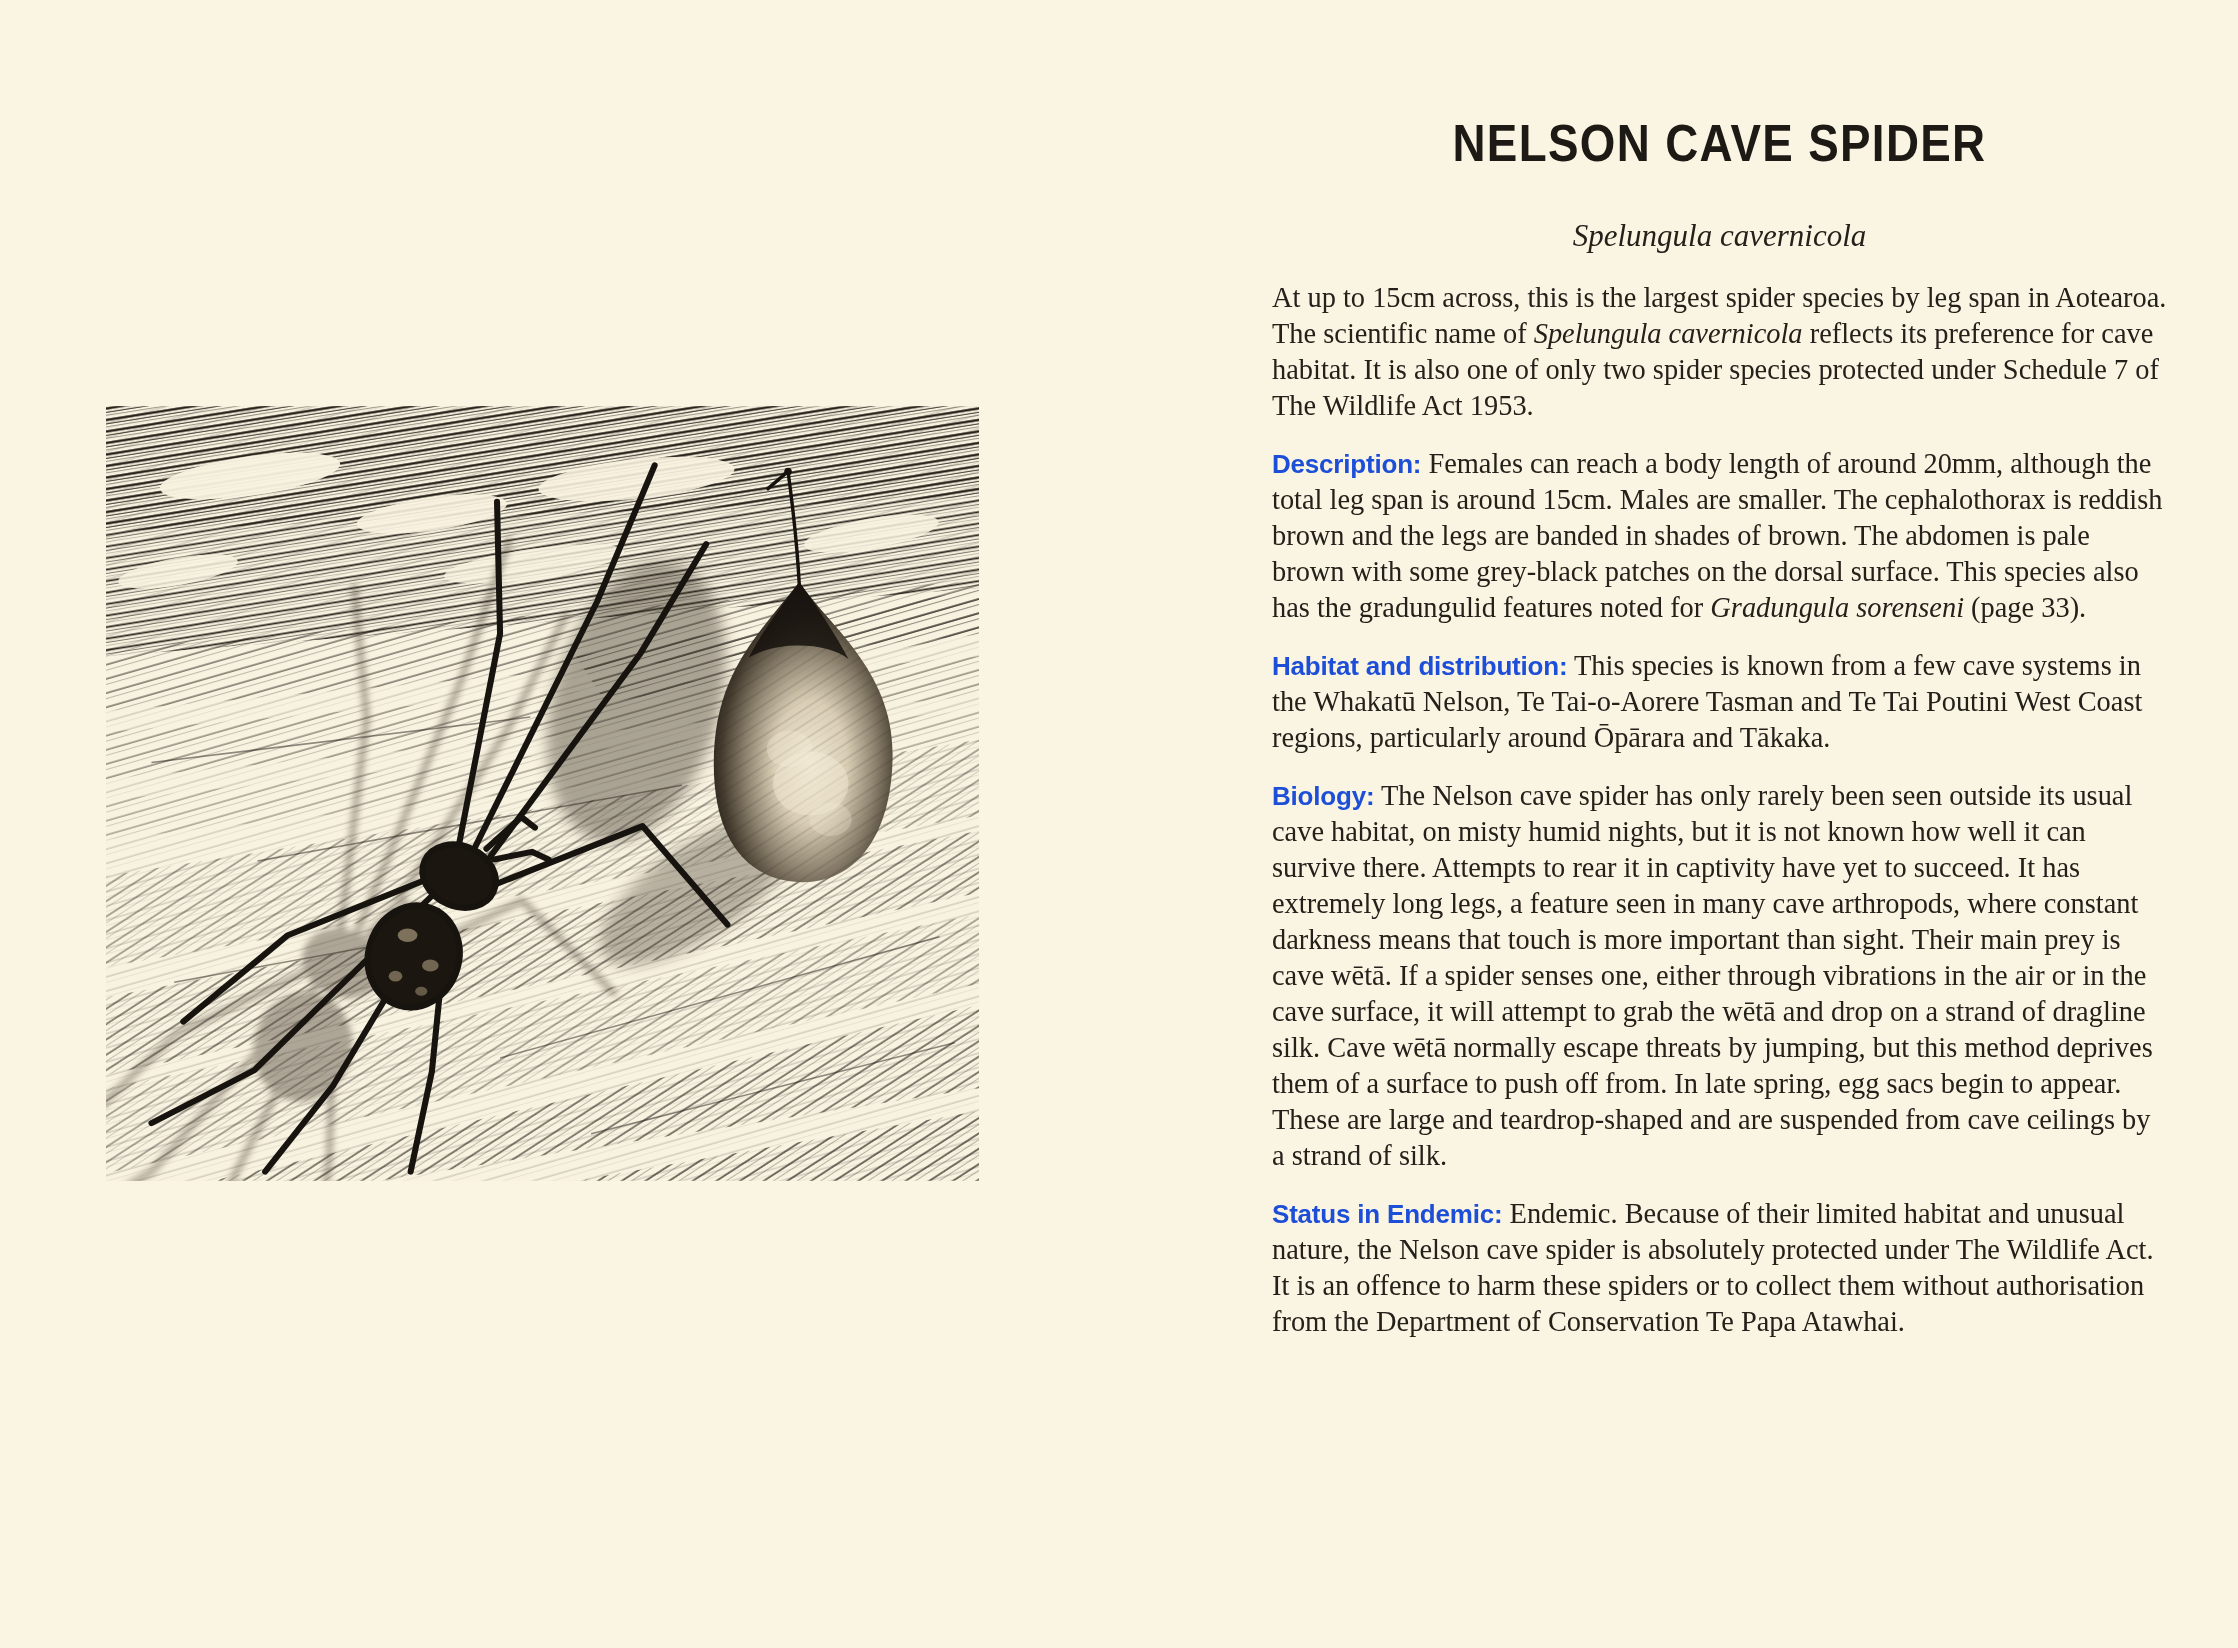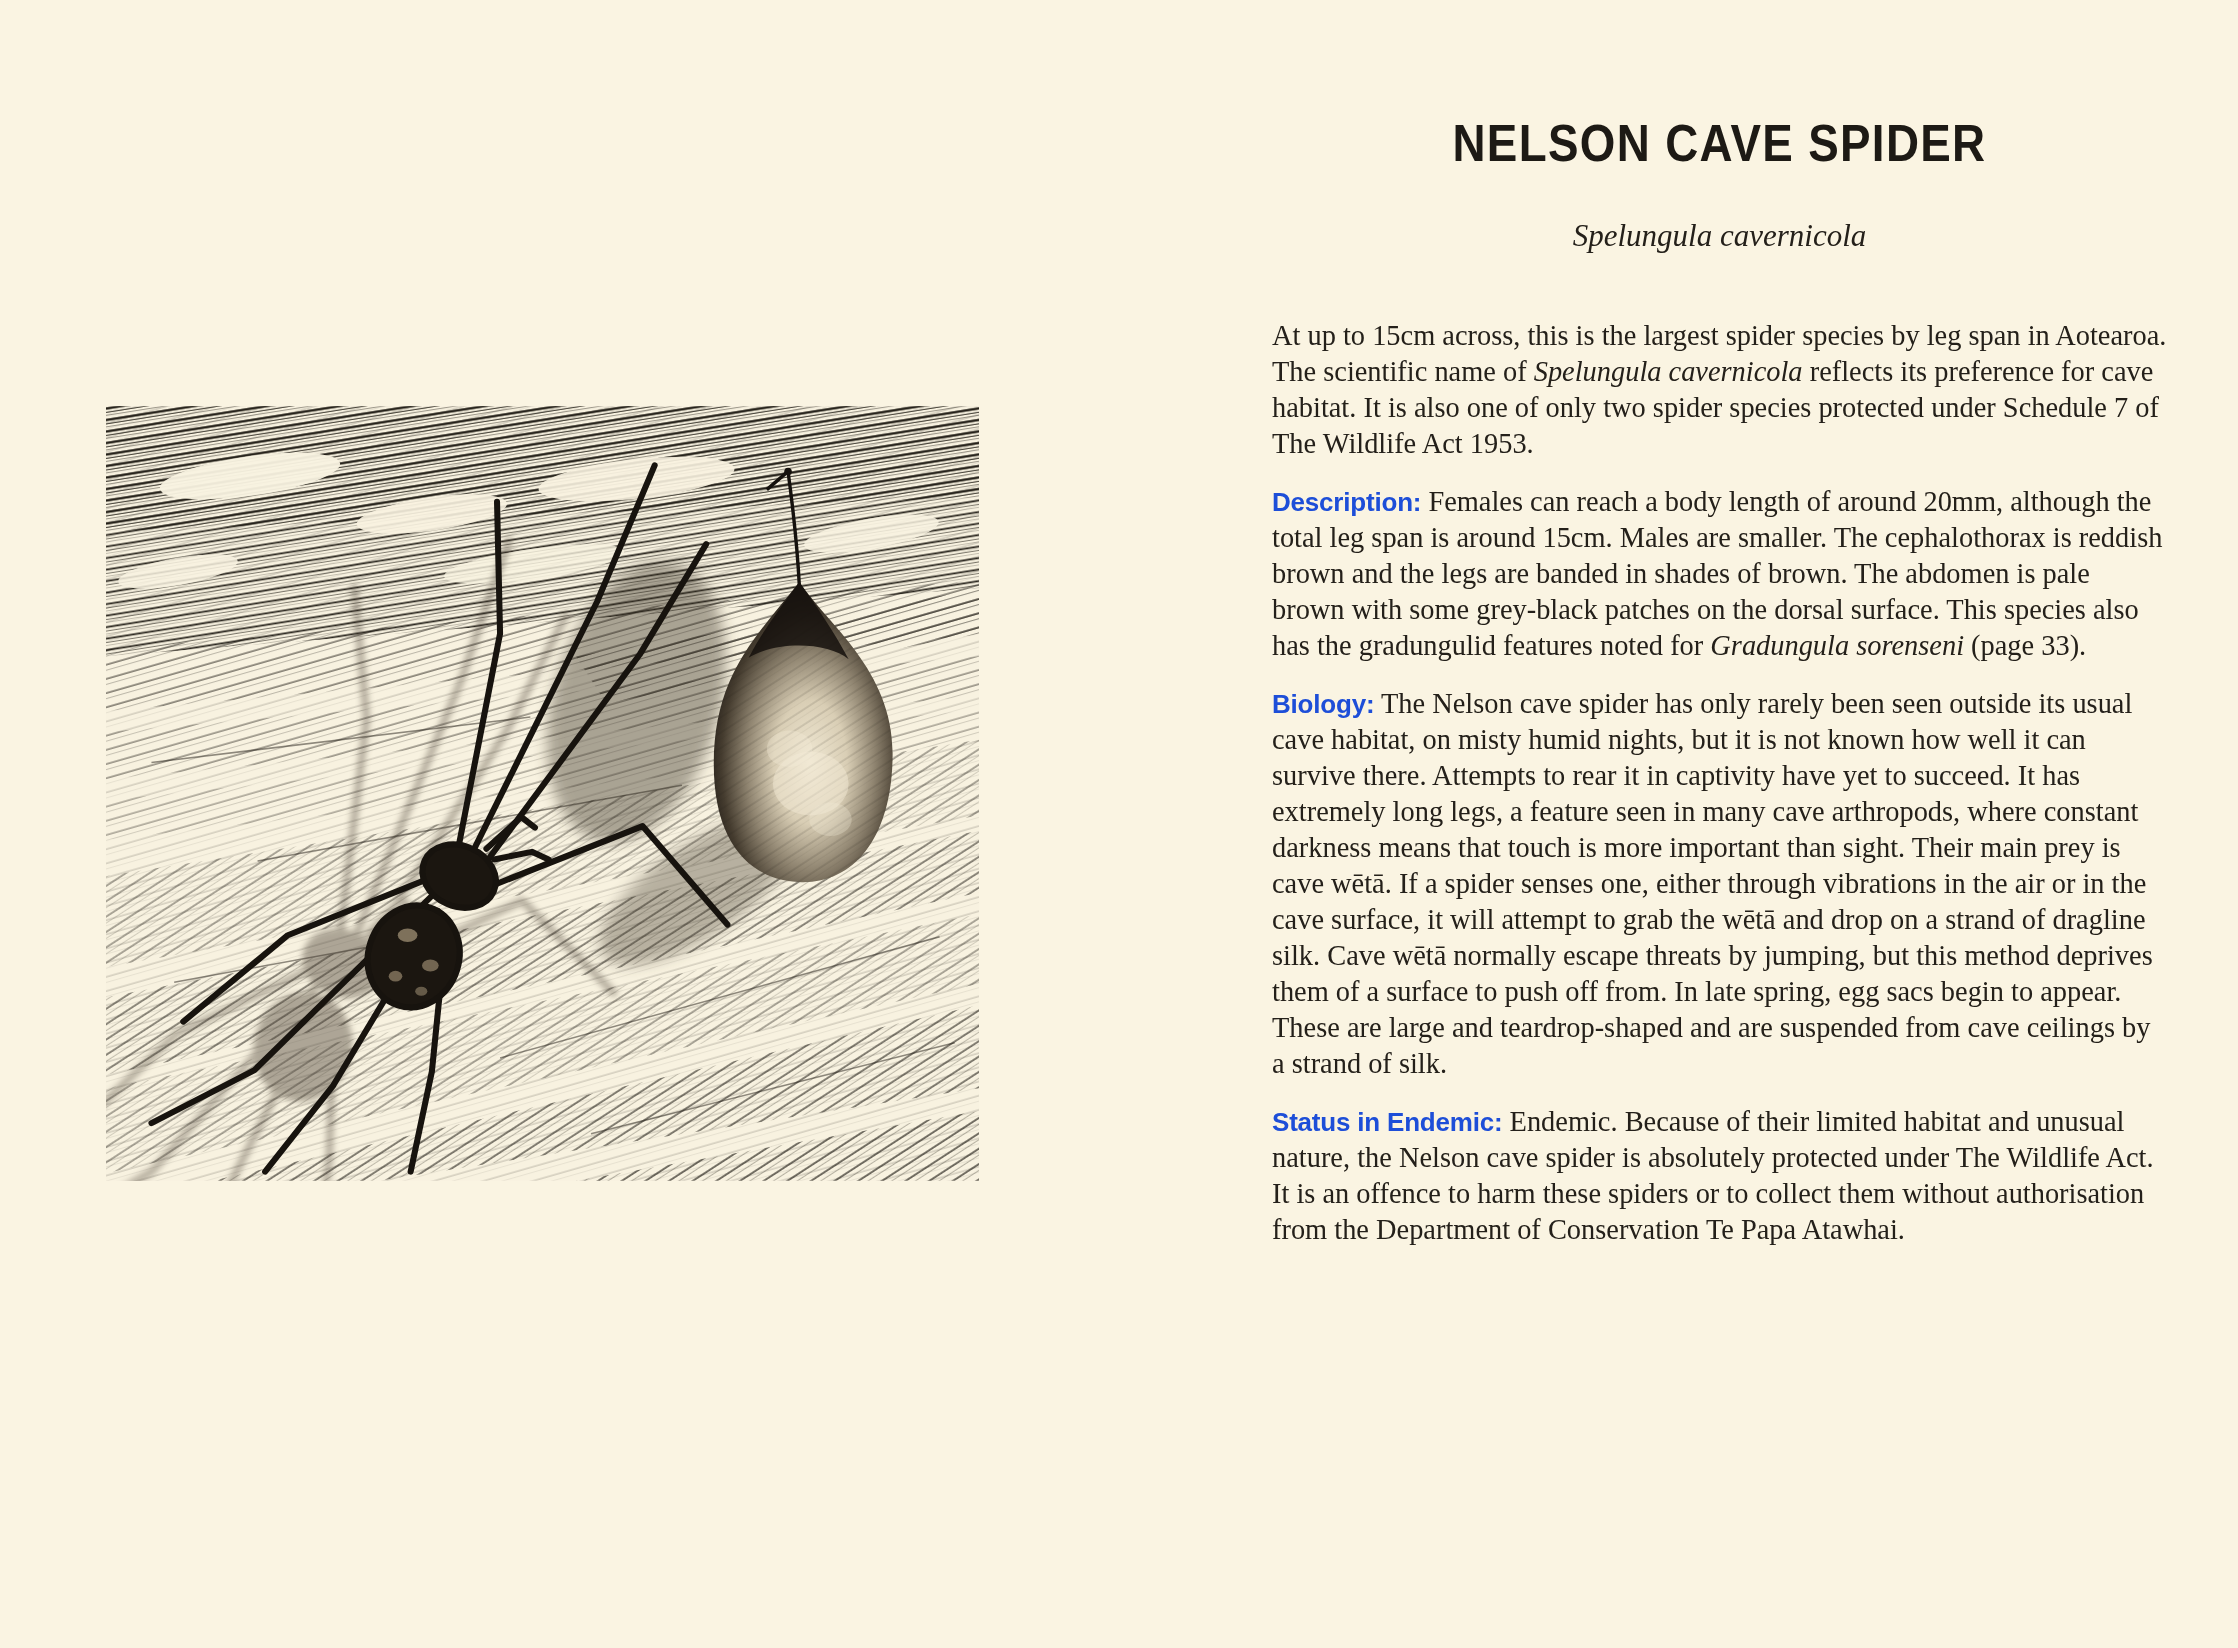--- a/index.html
+++ b/index.html
@@ -42,21 +42,21 @@
   .sci-name {
     margin: 47px 0 0 0;
     font-family: "Liberation Serif", serif;
     font-style: italic;
     font-weight: 400;
     font-size: 31px;
     line-height: 33px;
     text-align: center;
     color: #24201a;
   }
-  .body-text { margin-top: 66px; }
+  .body-text { margin-top: 28px; }
   .body-text p {
     margin: 0 0 22px 0;
     font-size: 28.4px;
     line-height: 36px;
     color: #24201a;
   }
   .body-text p strong {
     font-family: "Liberation Sans", sans-serif;
     font-weight: 700;
     font-size: 26px;
@@ -186,20 +186,21 @@
 
   <main class="right-col">
     <h1 class="page-title">NELSON CAVE SPIDER</h1>
     <h2 class="sci-name">Spelungula cavernicola</h2>
 
     <div class="body-text">
       <p><span>At up to 15cm across, this is the largest spider species by leg span in Aotearoa. The scientific name of </span><em>Spelungula cavernicola</em><span> reflects its preference for cave habitat. It is also one of only two spider species protected under Schedule 7 of The Wildlife Act 1953.</span></p>
 
       <p><strong>Description:</strong><span> Females can reach a body length of around 20mm, although the total leg span is around 15cm. Males are smaller. The cephalothorax is reddish brown and the legs are banded in shades of brown. The abdomen is pale brown with some grey-black patches on the dorsal surface. This species also has the gradungulid features noted for </span><em>Gradungula sorenseni</em><span> (page 33).</span></p>
 
+      <p><strong>Habitat and distribution:</strong><span> This species is known from a few cave systems in the Whakatū Nelson, Te Tai-o-Aorere Tasman and Te Tai Poutini West Coast regions, particularly around Ōpārara and Tākaka.</span></p>
 
       <p><strong>Biology:</strong><span> The Nelson cave spider has only rarely been seen outside its usual cave habitat, on misty humid nights, but it is not known how well it can survive there. Attempts to rear it in captivity have yet to succeed. It has extremely long legs, a feature seen in many cave arthropods, where constant darkness means that touch is more important than sight. Their main prey is cave wētā. If a spider senses one, either through vibrations in the air or in the cave surface, it will attempt to grab the wētā and drop on a strand of dragline silk. Cave wētā normally escape threats by jumping, but this method deprives them of a surface to push off from. In late spring, egg sacs begin to appear. These are large and teardrop-shaped and are suspended from cave ceilings by a strand of silk.</span></p>
 
       <p><strong>Status in Endemic:</strong><span> Endemic. Because of their limited habitat and unusual nature, the Nelson cave spider is absolutely protected under The Wildlife Act. It is an offence to harm these spiders or to collect them without authorisation from the Department of Conservation Te Papa Atawhai.</span></p>
     </div>
   </main>
 
 
 </div>
 

